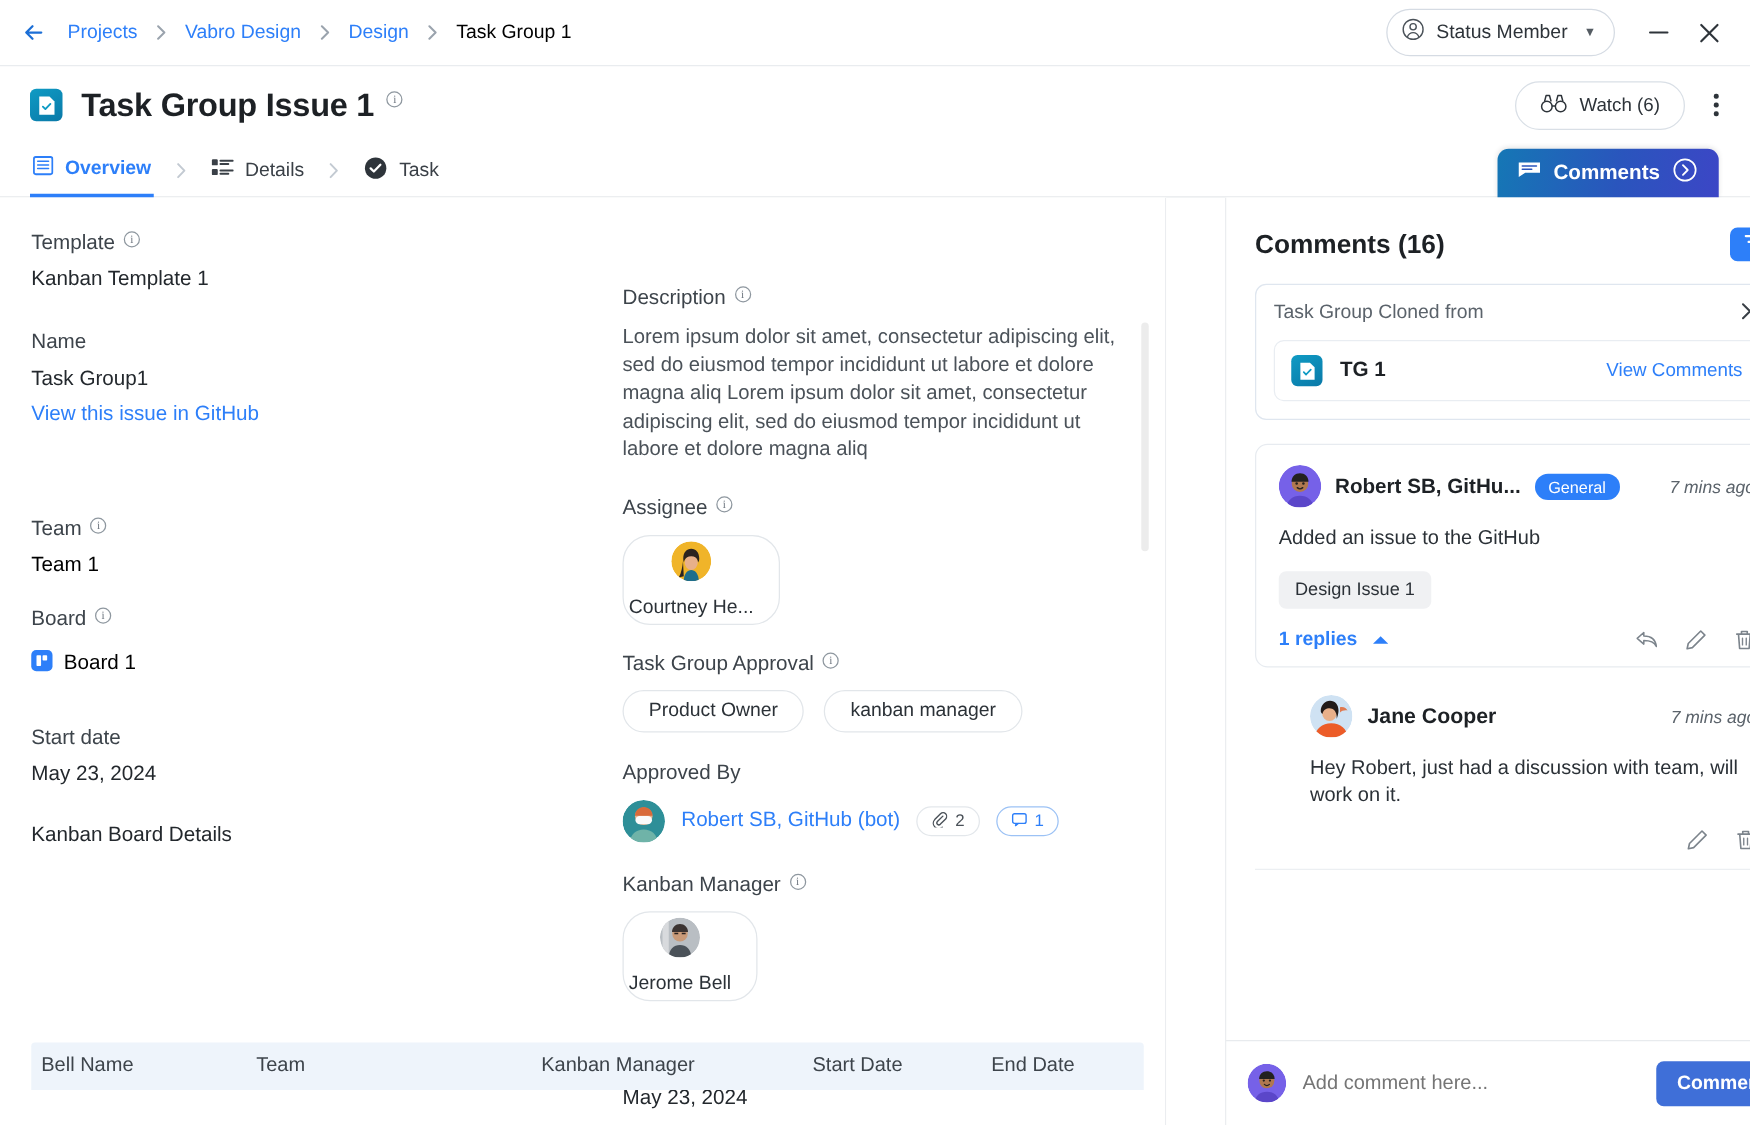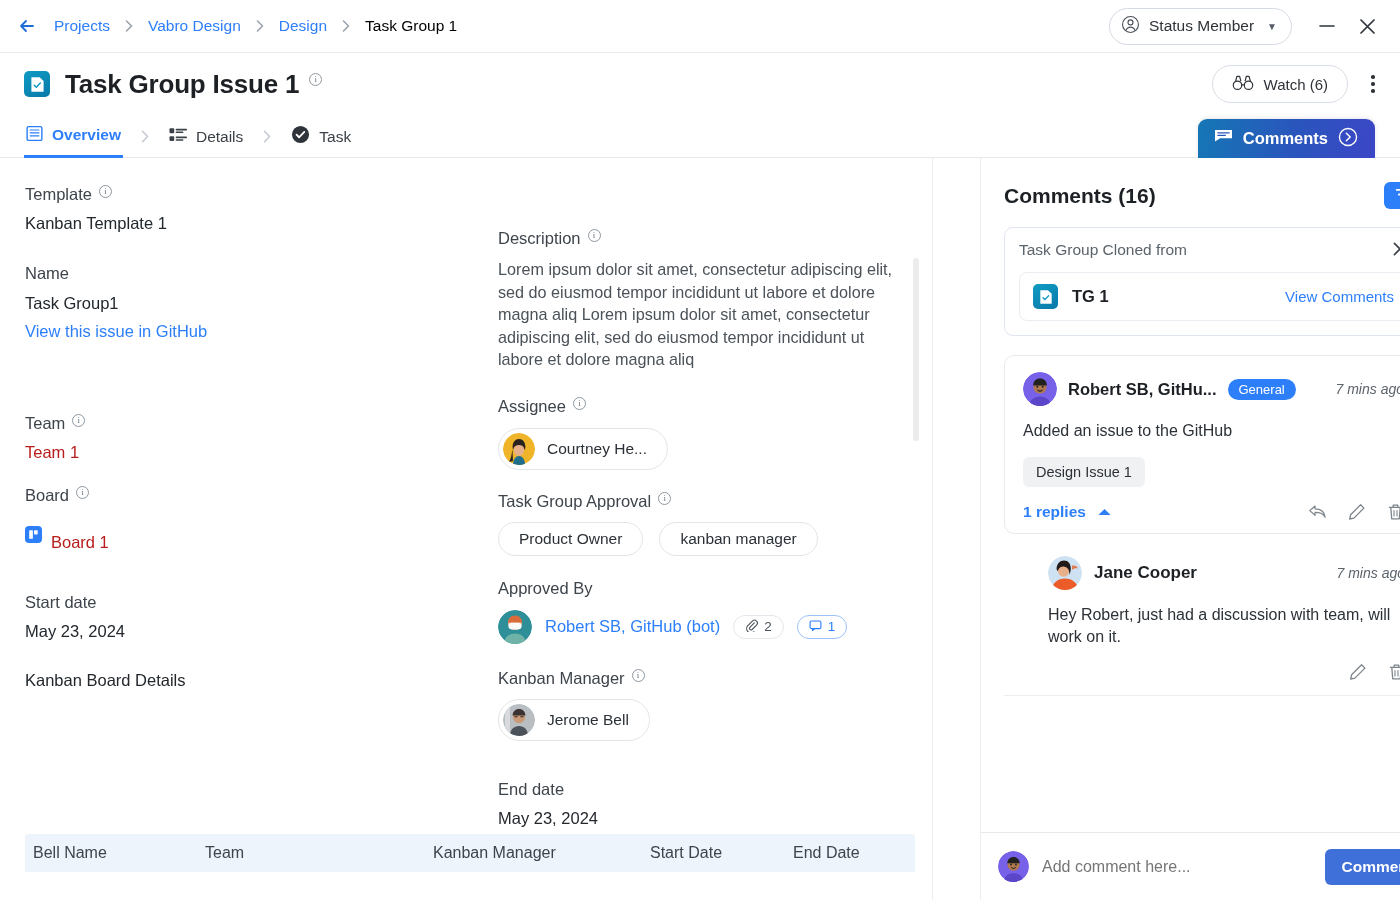--- a/index.html
+++ b/index.html
@@ -81,38 +81,38 @@
   .content { position:absolute; top:158px; left:0; width:933px; height:742px; background:#fff; overflow:hidden; }
   .cols { position:relative; padding:26px 0 0 0; }
   .colL { position:absolute; left:25px; top:26px; width:450px; }
   .colR { position:absolute; left:498px; top:26px; width:410px; }
 
   .fld { margin-bottom:0; }
   .lbl { font-size:16.5px; color:#3d444b; line-height:1.3; display:flex; align-items:flex-start; gap:7px; }
   .lbl .info-i { margin-top:1px; }
   .val { font-size:16.5px; color:#23282d; margin-top:9px; }
   .val.link { color:#2d7ff9; cursor:pointer; }
-  .val.teamlink { color:#b91c1c; cursor:pointer; }
+  .val.teamlink { color:#000000; cursor:pointer; }
 
   .status-pill {
     display:inline-flex; align-items:center; gap:9px;
     border:1px solid #27a05a; border-radius:20px; padding:5px 15px 5px 12px;
     color:#168b49; font-size:15px; margin-top:9px;
   }
   .status-dot { width:9px; height:9px; border-radius:50%; background:#0f9341; display:block; }
 
   .board-link { display:flex; align-items:center; gap:9px; margin-top:10px; }
   .board-sq { width:17px; height:17px; border-radius:4px; background:#2d7ff9; display:flex; align-items:center; justify-content:center; }
 
   .desc-text { font-size:16.2px; color:#4b5259; line-height:1.38; margin-top:9px; }
 
   .person-pill {
     display:inline-flex; align-items:center; gap:12px;
     border:1px solid #e2e6ea; border-radius:22px; padding:4px 20px 4px 4px;
-    margin-top:10px; background:#fff; cursor:pointer;
+    margin-top:10px; background:#fff; cursor:pointer;flex-direction:column;
   }
   .person-pill .avatar { width:32px; height:32px; border-radius:50%; flex:0 0 auto; overflow:hidden; }
   .person-pill span { font-size:15.5px; color:#2b3137; }
 
   .chip-row { display:flex; gap:16px; margin-top:10px; }
   .chip { border:1px solid #e2e6ea; border-radius:20px; padding:7px 20px; font-size:15.5px; color:#2b3137; background:#fff; cursor:pointer; }
 
   .approved-row { display:flex; align-items:center; gap:13px; margin-top:10px; }
   .approved-row .avatar { width:34px; height:34px; border-radius:50%; overflow:hidden; flex:0 0 auto; }
   .approved-name { font-size:16.5px; color:#2d7ff9; cursor:pointer; }
@@ -359,21 +359,21 @@
               <span>Board</span>
               <span class="info-i"></span>
             </div>
           <div class="board-link">
             <span class="board-sq">
               <svg width="11" height="11" viewBox="0 0 12 12">
                   <rect x="1.3" y="1.3" width="4" height="9.4" rx="0.7" fill="#fff"></rect>
                   <rect x="6.6" y="1.3" width="4" height="4.6" rx="0.7" fill="#fff"></rect>
                 </svg>
             </span>
-            <span class="val teamlink" style="margin-top:16px">Board 1</span>
+            <span class="val teamlink" style="margin-top:4px">Board 1</span>
           </div>
         </div>
 
         <div class="fld" style="margin-top:40px">
           <div class="lbl">
               <span>Start date</span>
             </div>
           <div class="val">May 23, 2024</div>
         </div>
 

